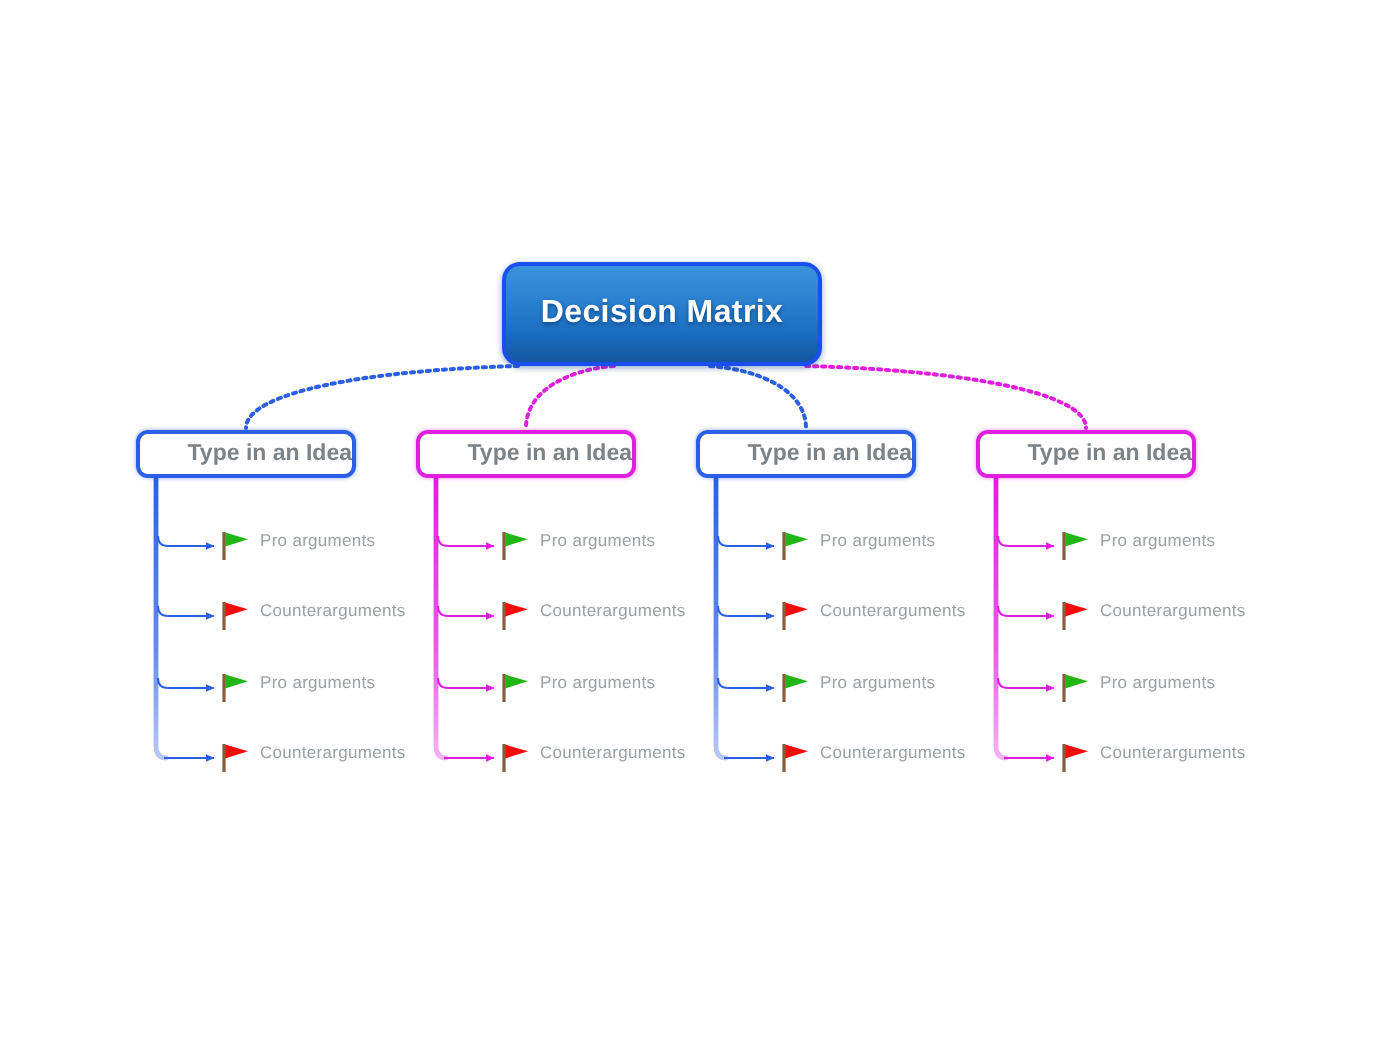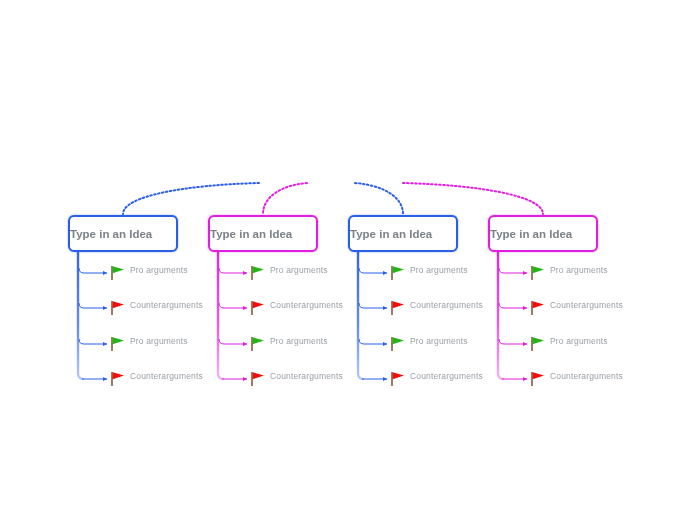--- a/index.html
+++ b/index.html
@@ -55,27 +55,27 @@
     letter-spacing: 0.2px;
     text-shadow: 0 1px 2px rgba(0,40,90,0.55);
     white-space: nowrap;
   }
 
   
   .idea-box {
     position: absolute;
     top: 215px;
     width: 110px;
-    height: 37px;
+    height: 24px;
     box-sizing: border-box;
     border-radius: 6px;
     background: #ffffff;
     display: flex;
     align-items: center;
-    justify-content: flex-start;
+    justify-content: flex-end;
   }
   .idea-box .idea-label {
     font-size: 11.5px;
     font-weight: bold;
     color: #7b8288;
     white-space: nowrap;
   }
   .idea-box.blue {
     border: 2px solid #2b5fe8;
     box-shadow: 0 0 2px rgba(43,95,232,0.55);
@@ -149,20 +149,23 @@
       <path d="M359,339 Q359,344 364,344 L387,344" fill="none" stroke="#2b5fe8" stroke-width="1" marker-end="url(#arrow-blue)"></path>
       <path d="M362,379 L387,379" fill="none" stroke="#2b5fe8" stroke-width="1" marker-end="url(#arrow-blue)"></path>
       <path d="M403,183 C480,185 543,196.02 543,214" fill="none" stroke="#e01ee0" stroke-width="2" stroke-dasharray="1.6 2.4" stroke-linecap="round"></path>
       <path d="M498,239 L498,373 Q498,379 503,379" fill="none" stroke="url(#trunk-magenta)" stroke-width="2.4" stroke-linecap="round"></path>
       <path d="M499,268 Q499,273 504,273 L527,273" fill="none" stroke="#e01ee0" stroke-width="1" marker-end="url(#arrow-magenta)"></path>
       <path d="M499,303 Q499,308 504,308 L527,308" fill="none" stroke="#e01ee0" stroke-width="1" marker-end="url(#arrow-magenta)"></path>
       <path d="M499,339 Q499,344 504,344 L527,344" fill="none" stroke="#e01ee0" stroke-width="1" marker-end="url(#arrow-magenta)"></path>
       <path d="M502,379 L527,379" fill="none" stroke="#e01ee0" stroke-width="1" marker-end="url(#arrow-magenta)"></path>
     </svg>
 
+  <div id="root-node">
+    <span class="root-label">Decision Matrix</span>
+  </div>
 
   <div id="branch-layer">
       <div class="leaf" style="left: 110px; top: 265px;">
         <svg viewBox="0 0 15 16" width="15" height="16" class="flag-icon">
           <rect x="1.2" y="1" width="1.6" height="14" fill="#8a5a3c"></rect>
           <path d="M2.6 1.3 L14 4.6 L2.6 8.2 Z" fill="#22b515"></path>
         </svg>
         <span class="leaf-label">Pro arguments</span>
       </div>
       <div class="leaf" style="left: 110px; top: 300px;">

